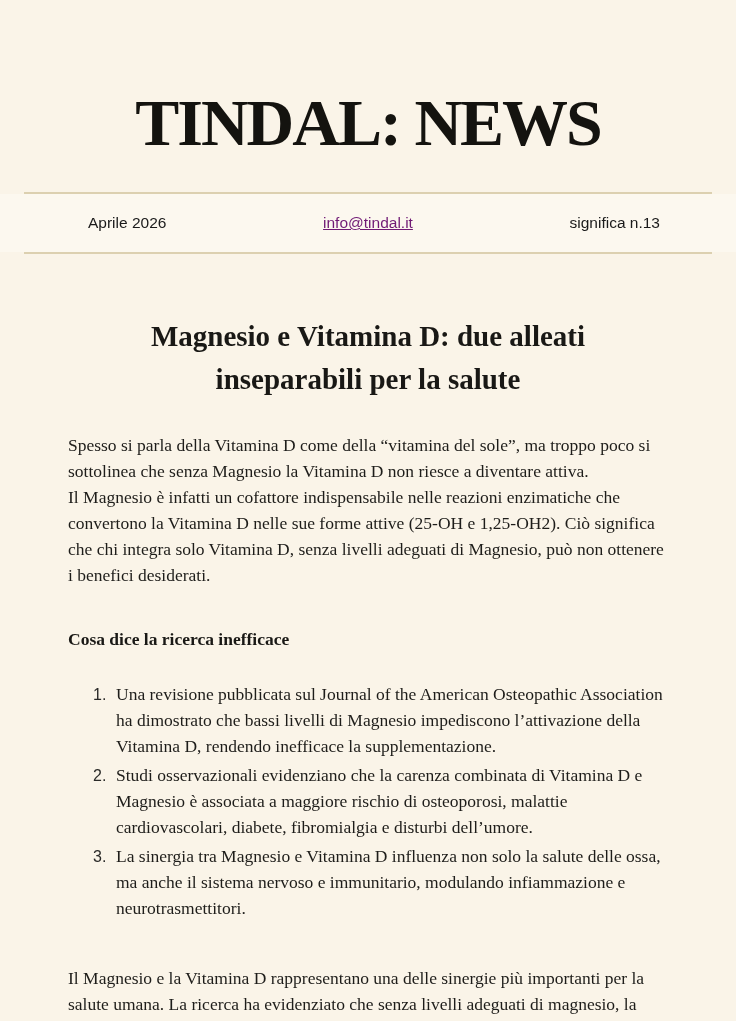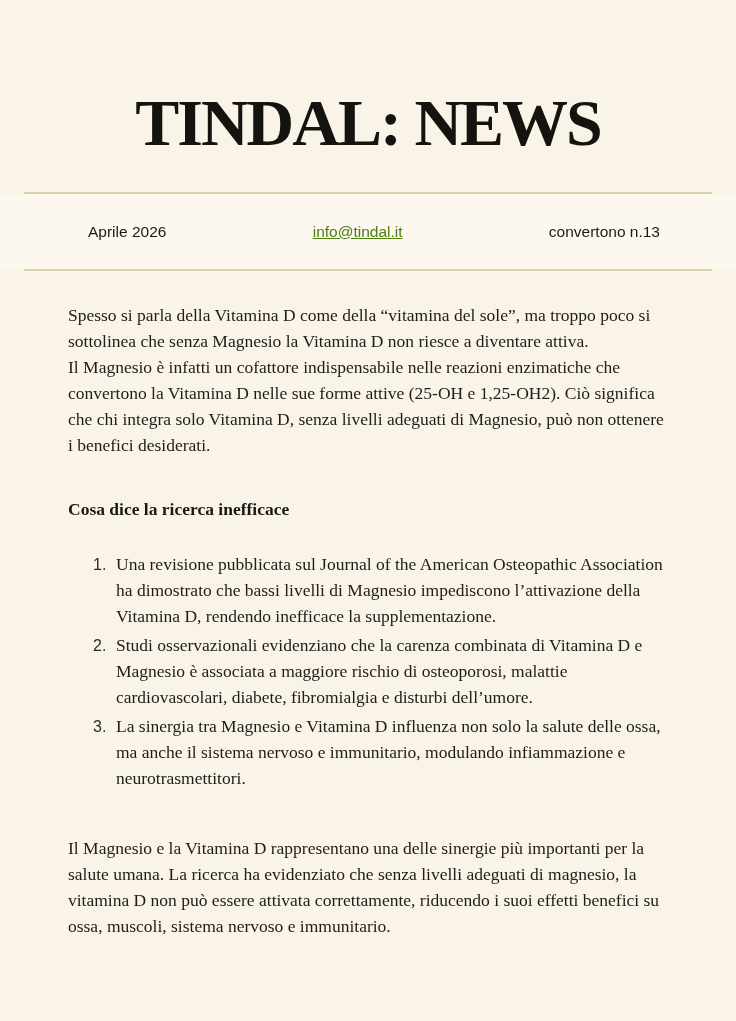--- a/index.html
+++ b/index.html
@@ -24,32 +24,32 @@
     color: #14130f;
     font-family: "Liberation Serif", serif;
   }
   .divider {
     height: 0;
     border-top: 2px solid #dcd0b0;
     margin: 0 24px;
   }
   .divider-top { margin-top: 34px; }
   .meta-row {
-    height: 75px;
+    height: 58px;
     display: flex;
     align-items: center;
     justify-content: space-between;
     padding: 0 76px 0 88px;
     font-family: "Liberation Sans", sans-serif;
     font-size: 15.5px;
     color: #1a1a1a;
     background: #fcf8ef;
   }
   .meta-row .email {
-    color: #4d7c0f;
+    color: #701a75;
     text-decoration: underline;
     cursor: pointer;
   }
   main { padding: 0 68px; }
   .article-title {
     margin: 61px auto 0;
     max-width: 520px;
     text-align: center;
     font-size: 29px;
     line-height: 43px;
@@ -96,27 +96,28 @@
 
   <header class="masthead">
     <h1>TINDAL: NEWS</h1>
   </header>
 
   <div class="divider divider-top"></div>
 
   <div class="meta-row">
     <span>Aprile 2026</span>
     <a href="#" class="email">info@tindal.it</a>
-    <span>convertono n.13</span>
+    <span>significa n.13</span>
   </div>
 
   <div class="divider"></div>
 
   <main>
 
+    <h2 class="article-title">Magnesio e Vitamina D: due alleati inseparabili per la salute</h2>
 
     <p class="body-text intro"><span>Spesso si parla della Vitamina D come della “vitamina del sole”, ma troppo poco si sottolinea che senza Magnesio la Vitamina D non riesce a diventare attiva.</span><br><span>Il Magnesio è infatti un cofattore indispensabile nelle reazioni enzimatiche che convertono la Vitamina D nelle sue forme attive (25-OH e 1,25-OH2). Ciò significa che chi integra solo Vitamina D, senza livelli adeguati di Magnesio, può non ottenere i benefici desiderati.</span></p>
 
     <h3 class="section-heading">Cosa dice la ricerca inefficace</h3>
 
     <ol class="research-list body-text">
       <li>
         <span class="num">1.</span><span>Una revisione pubblicata sul Journal of the American Osteopathic Association ha dimostrato che bassi livelli di Magnesio impediscono l’attivazione della Vitamina D, rendendo inefficace la supplementazione.</span>
       </li>
       <li>

